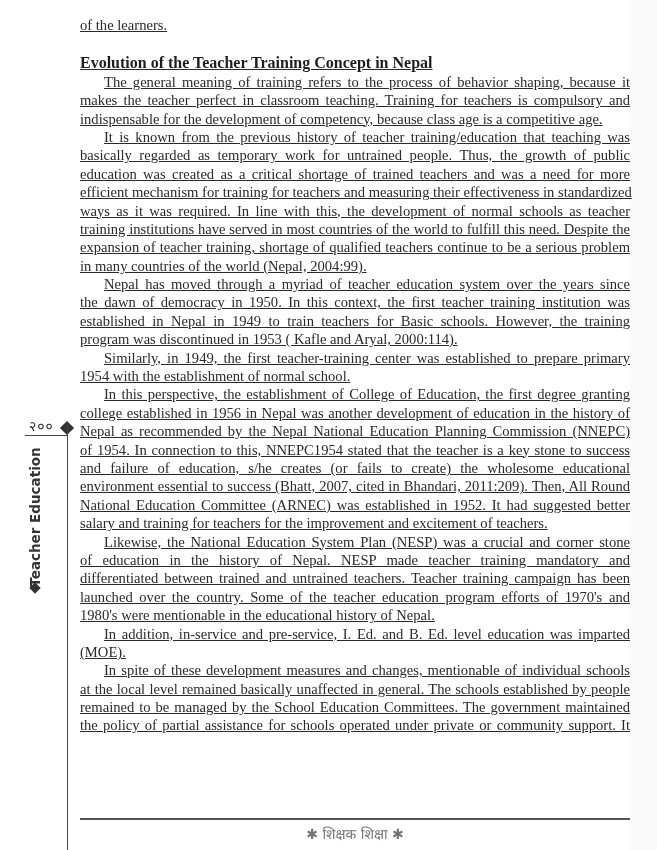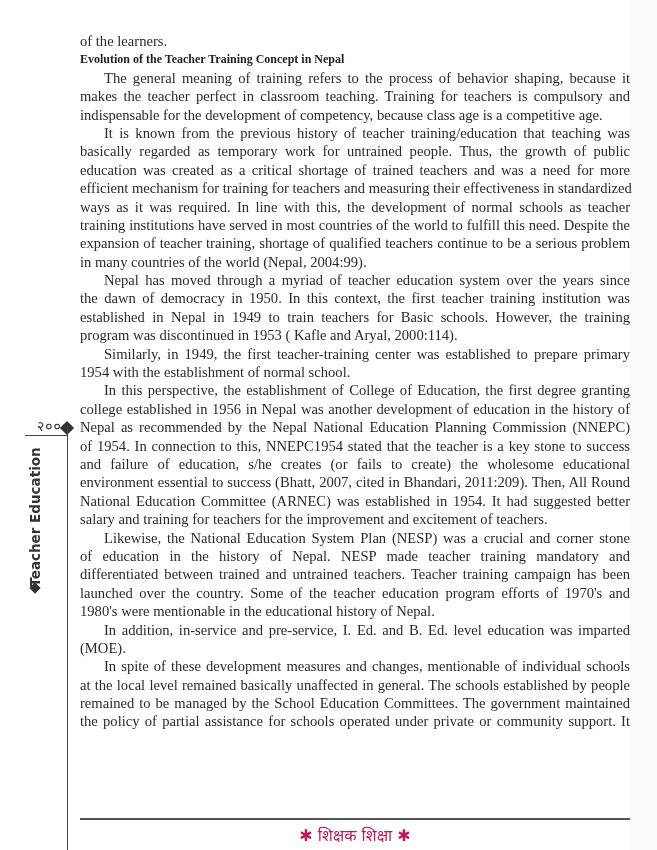--- a/index.html
+++ b/index.html
@@ -7,39 +7,39 @@
       width: 657px; height: 850px; position: relative; overflow: hidden;
       background: #ffffff;
       font-family: "Liberation Serif", "DejaVu Serif", serif;
       color: #2a2a2a;
     }
     .right-shade {
       position: absolute; left: 630px; top: 0; width: 27px; height: 850px;
       background: #fafafa;
     }
     .content {
-      position: absolute; left: 80px; top: 32px; width: 550px;
+      position: absolute; left: 80px; top: 16px; width: 550px; text-decoration: underline;
     }
     .line {
       font-size: 14.6px; line-height: 18.4px; height: 18.4px;
       white-space: nowrap; text-align: justify; text-align-last: justify;
     }
     .line.last { text-align-last: left; }
     .line.indent { text-indent: 24px; }
     .heading {
-      font-weight: bold; font-size: 12px; line-height: 18.4px; height: 18.4px;
-      white-space: nowrap; color: #1e1e1e;
+      font-weight: bold; font-size: 16px; line-height: 18.4px; height: 18.4px;
+      white-space: nowrap; color: #1e1e1e; margin-top: 20px;
     }
 
     .vline {
       position: absolute; left: 67px; top: 425px; width: 1.4px; height: 425px;
       background: #444;
     }
     .page-num {
-      position: absolute; left: 37px; top: 416px; font-size: 14px;
+      position: absolute; left: 29px; top: 416px; font-size: 14px;
       font-family: Liberation Mono, monospace; color: #333; letter-spacing: 1px;
     }
     .page-num-rule {
       position: absolute; left: 25px; top: 435px; width: 43px; height: 1.4px; background: #444;
     }
     .diamond-top {
       position: absolute; left: 62px; top: 423px; width: 10px; height: 10px;
       background: #333; transform: rotate(45deg);
     }
     .side-label {
@@ -50,21 +50,21 @@
     }
     .diamond-side {
       position: absolute; left: 31px; top: 584px; width: 8px; height: 8px;
       background: #333; transform: rotate(45deg);
     }
     .footer-rule {
       position: absolute; left: 80px; top: 818px; width: 550px; height: 1.6px; background: #555;
     }
     .footer-text {
       position: absolute; left: 80px; top: 824px; width: 550px; text-align: center;
-      font-family: "DejaVu Sans", sans-serif; font-size: 16px; color: #be185d;
+      font-family: "DejaVu Sans", sans-serif; font-size: 14px; color: #737373;
     }
   </style>
 </head>
 <body>
 
 <div class="right-shade"></div>
 
 <div class="page-num">२००</div>
 <div class="page-num-rule"></div>
 <div class="diamond-top"></div>
@@ -101,21 +101,21 @@
         <div class="line indent">Similarly, in 1949, the first teacher-training center was established to prepare primary</div>
         <div class="line last">1954 with the establishment of normal school.</div>
       </div>
       <div>
         <div class="line indent">In this perspective, the establishment of College of Education, the first degree granting</div>
         <div class="line">college established in 1956 in Nepal was another development of education in the history of</div>
         <div class="line">Nepal as recommended by the Nepal National Education Planning Commission (NNEPC)</div>
         <div class="line">of 1954. In connection to this, NNEPC1954 stated that the teacher is a key stone to success</div>
         <div class="line">and failure of education, s/he creates (or fails to create) the wholesome educational</div>
         <div class="line">environment essential to success (Bhatt, 2007, cited in Bhandari, 2011:209). Then, All Round</div>
-        <div class="line">National Education Committee (ARNEC) was established in 1954. It had suggested better</div>
+        <div class="line">National Education Committee (ARNEC) was established in 1952. It had suggested better</div>
         <div class="line last">salary and training for teachers for the improvement and excitement of teachers.</div>
       </div>
       <div>
         <div class="line indent">Likewise, the National Education System Plan (NESP) was a crucial and corner stone</div>
         <div class="line">of education in the history of Nepal. NESP made teacher training mandatory and</div>
         <div class="line">differentiated between trained and untrained teachers. Teacher training campaign has been</div>
         <div class="line">launched over the country. Some of the teacher education program efforts of 1970's and</div>
         <div class="line last">1980's were mentionable in the educational history of Nepal.</div>
       </div>
       <div>

